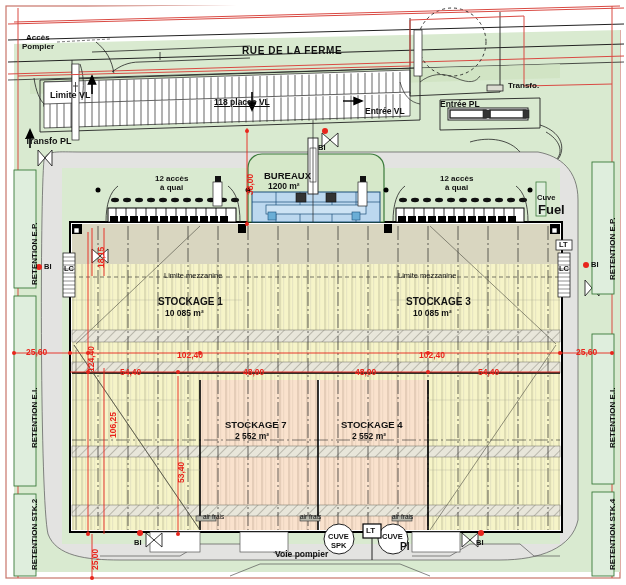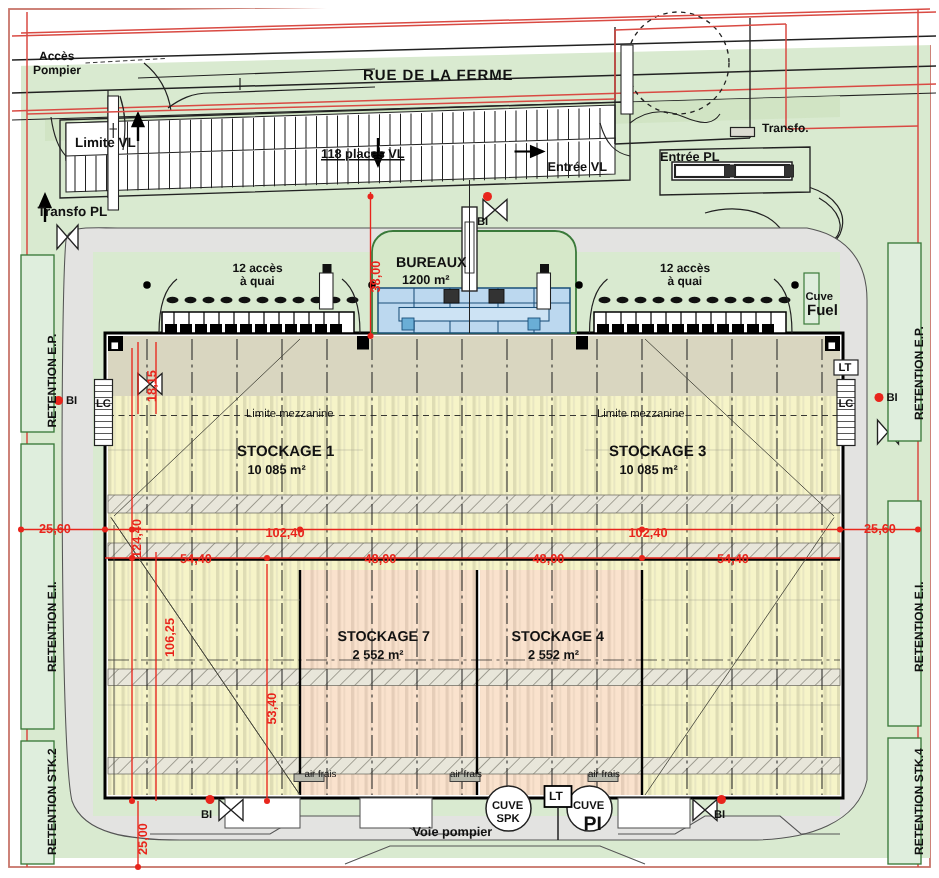--- a/index.html
+++ b/index.html
@@ -607,27 +607,27 @@
 <div class="lbl" style="left:341px;top:419px;font-size:9.5px;">STOCKAGE 4</div>
 <div class="lbl" style="left:352px;top:431px;font-size:8.5px;">2 552 m²</div>
 
 <div class="lbl" style="left:203px;top:513px;font-size:6.5px;font-weight:normal;">air frais</div>
 <div class="lbl" style="left:300px;top:513px;font-size:6.5px;font-weight:normal;">air frais</div>
 <div class="lbl" style="left:392px;top:513px;font-size:6.5px;font-weight:normal;">air frais</div>
 
 <div class="lbl" style="left:328px;top:532px;font-size:7.5px;">CUVE</div>
 <div class="lbl" style="left:331px;top:541px;font-size:7.5px;">SPK</div>
 <div class="lbl" style="left:382px;top:532px;font-size:7.5px;">CUVE</div>
-<div class="lbl" style="left:389px;top:541px;font-size:13px;">PI</div>
+<div class="lbl" style="left:400px;top:541px;font-size:10px;">PI</div>
 <div class="lbl" style="left:366px;top:526px;font-size:8px;">LT</div>
 
 <div class="lbl" style="left:275px;top:549px;font-size:8.5px;">Voie pompier</div>
 
 <div class="lbl" style="left:537px;top:193px;font-size:7.5px;">Cuve</div>
-<div class="lbl" style="left:538px;top:202px;font-size:10px;">Fuel</div>
+<div class="lbl" style="left:538px;top:202px;font-size:13px;">Fuel</div>
 
 <div class="lbl" style="left:64px;top:264px;font-size:7.5px;">LC</div>
 <div class="lbl" style="left:559px;top:264px;font-size:7.5px;">LC</div>
 <div class="lbl" style="left:559px;top:240px;font-size:7.5px;">LT</div>
 
 <div class="lbl" style="left:318px;top:143px;font-size:7.5px;">BI</div>
 <div class="lbl" style="left:44px;top:262px;font-size:7.5px;">BI</div>
 <div class="lbl" style="left:591px;top:260px;font-size:7.5px;">BI</div>
 <div class="lbl" style="left:134px;top:538px;font-size:7.5px;">BI</div>
 <div class="lbl" style="left:476px;top:538px;font-size:7.5px;">BI</div>

